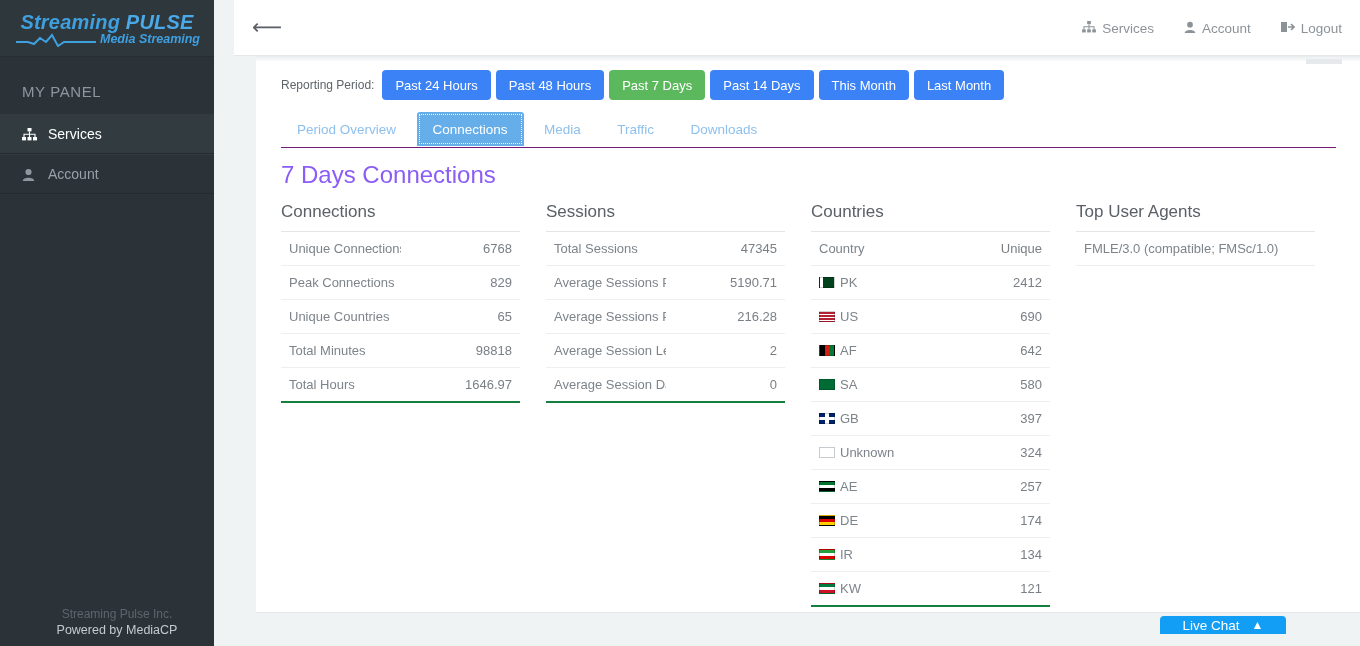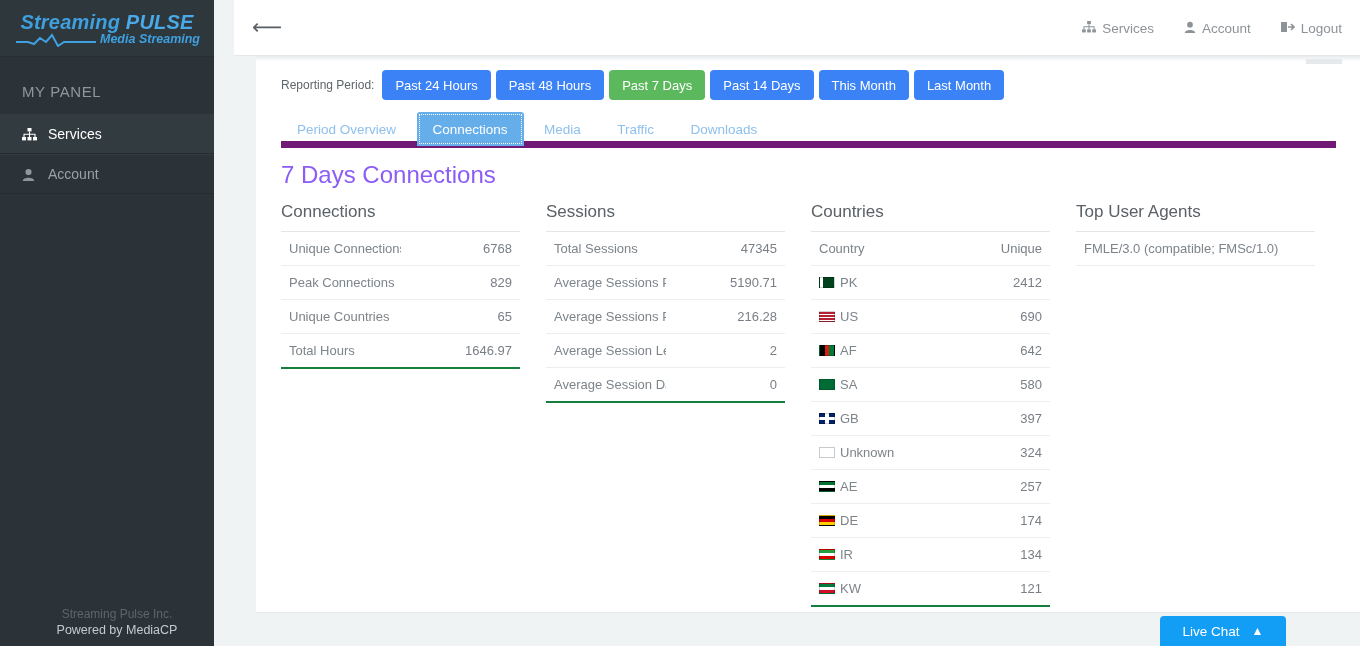--- a/index.html
+++ b/index.html
@@ -132,21 +132,21 @@
     font-family: "Liberation Sans", sans-serif;
     display: inline-flex; align-items: center;
     margin-right: 5px; cursor: pointer;
   }
   .btn-blue { background: #3b82f6; }
   .btn-green { background: #5cb85c; }
 
   .tabs {
     position: absolute; left: 25px; top: 55px;
     width: 1055px;
-    border-bottom: 7px solid #701a75;
+    border-bottom: 1px solid #701a75;
     height: 36px;
   }
   .tab {
     display: inline-flex; align-items: center; justify-content: center;
     height: 34px; padding: 0 16px;
     font-size: 13.5px; color: #8ec0ee;
     cursor: pointer; vertical-align: top;
   }
   .tab.active {
     background: #66aeea; color: #ffffff;
@@ -194,21 +194,21 @@
   }
   .ua-item {
     font-size: 13px; color: #7d848a;
     padding: 9px 8px;
     border-bottom: 1px solid #eceff0;
   }
 
   
   .livechat {
     position: absolute; left: 1160px; top: 616px;
-    width: 126px; height: 30px;
+    width: 126px; height: 18px;
     background: #129ef4; color: #ffffff;
     border-radius: 4px 4px 0 0;
     display: flex; align-items: center; justify-content: center;
     gap: 12px; font-size: 13.5px; cursor: pointer;
   }
   .chev { font-size: 12px; }
 </style>
 </head>
 <body>
 
@@ -333,20 +333,24 @@
               </tr>
               <tr>
                 <td>Peak Connections</td>
                 <td class="num">829</td>
               </tr>
               <tr>
                 <td>Unique Countries</td>
                 <td class="num">65</td>
               </tr>
               <tr>
+                <td>Total Minutes</td>
+                <td class="num">98818</td>
+              </tr>
+              <tr>
                 <td>Total Hours</td>
                 <td class="num">1646.97</td>
               </tr>
             </tbody>
           </table>
         </div>
 
         <div class="col">
           <div class="col-title">Sessions</div>
           <table class="dtable">

